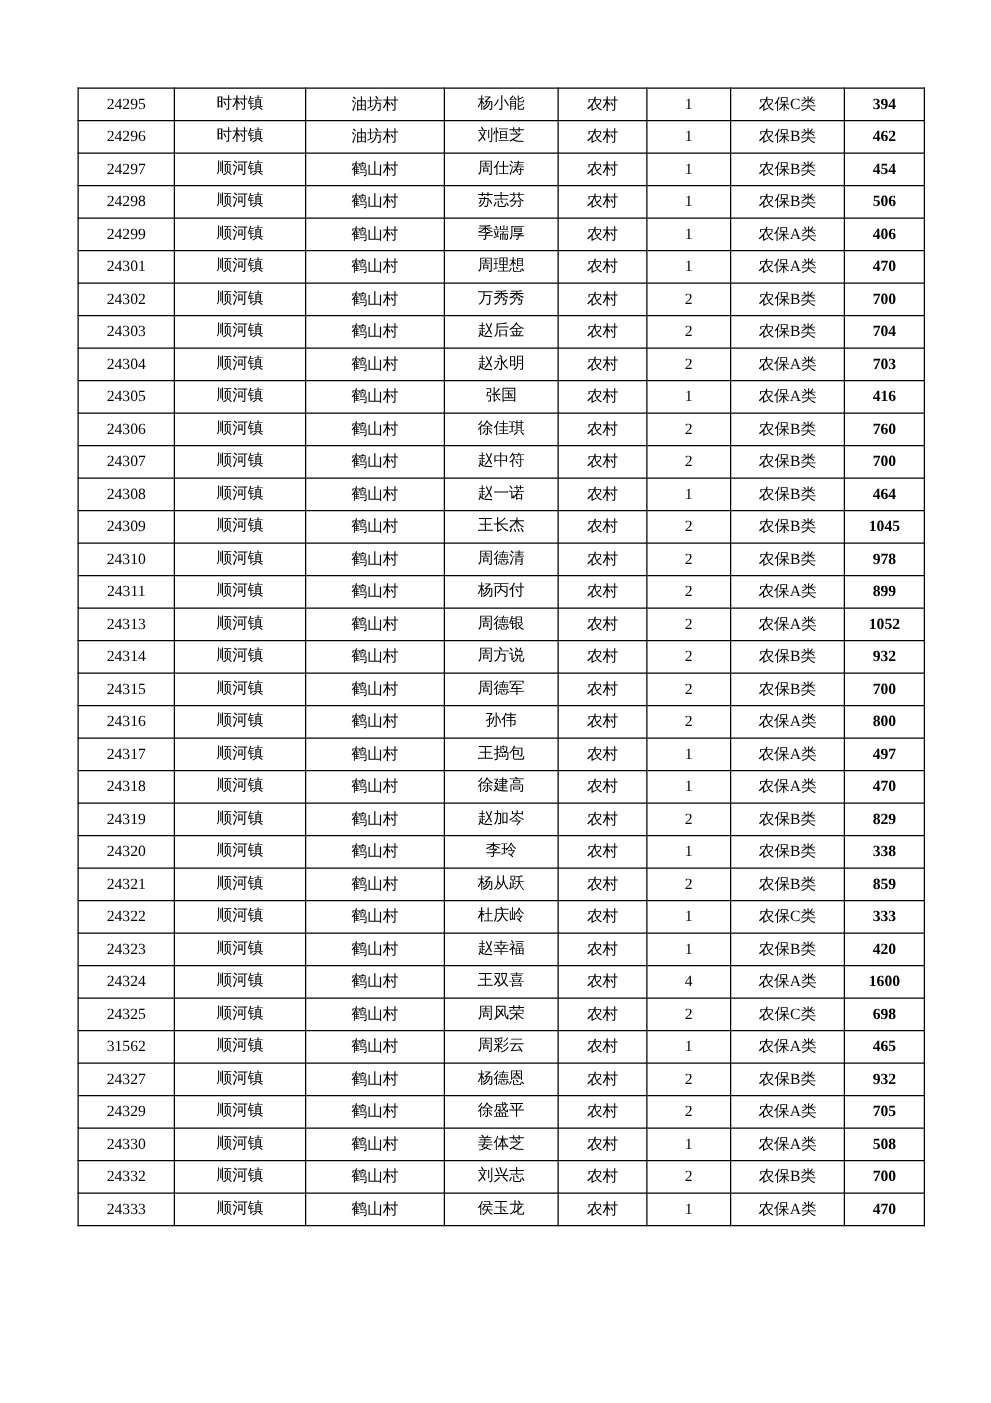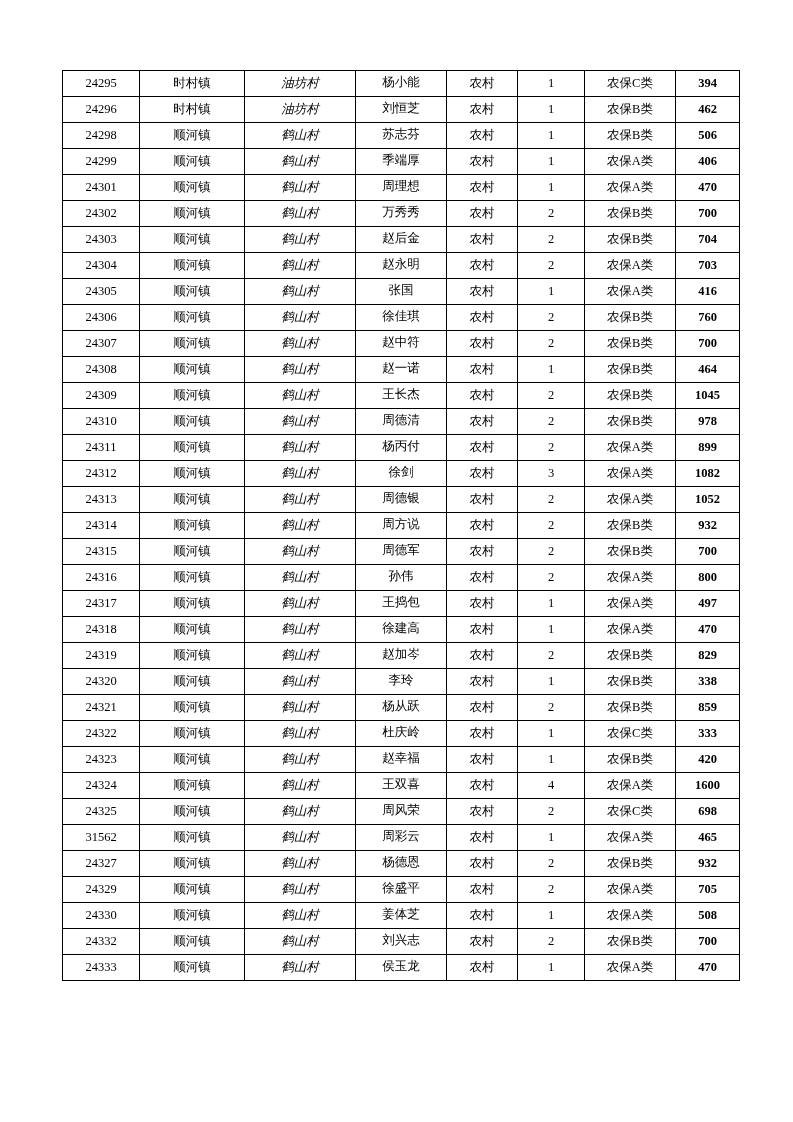--- a/index.html
+++ b/index.html
@@ -31,22 +31,22 @@
     height: 25px;
     line-height: 25px;
     text-align: center;
     vertical-align: middle;
     font-size: 12.5px;
     padding: 0;
     overflow: hidden;
     white-space: nowrap;
   }
   td.c-id      { width: 76px; }
-  td.c-town    { width: 104px; }
-  td.c-village { width: 110px; font-style: italic; }
+  td.c-town    { width: 104px; font-family: Liberation Mono, monospace; }
+  td.c-village { width: 110px; }
   td.c-name    { width: 90px; font-family: Liberation Mono, monospace; }
   td.c-type    { width: 70px; }
   td.c-count   { width: 66px; }
   td.c-cat     { width: 90px; }
   td.c-amount  { width: 63px; font-weight: bold; }
 </style>
 </head>
 <body>
 
 <div class="page">
@@ -66,20 +66,30 @@
           <td class="c-id">24296</td>
           <td class="c-town">时村镇</td>
           <td class="c-village">油坊村</td>
           <td class="c-name">刘恒芝</td>
           <td class="c-type">农村</td>
           <td class="c-count">1</td>
           <td class="c-cat">农保B类</td>
           <td class="c-amount">462</td>
         </tr>
         <tr>
+          <td class="c-id">24297</td>
+          <td class="c-town">顺河镇</td>
+          <td class="c-village">鹤山村</td>
+          <td class="c-name">周仕涛</td>
+          <td class="c-type">农村</td>
+          <td class="c-count">1</td>
+          <td class="c-cat">农保B类</td>
+          <td class="c-amount">454</td>
+        </tr>
+        <tr>
           <td class="c-id">24298</td>
           <td class="c-town">顺河镇</td>
           <td class="c-village">鹤山村</td>
           <td class="c-name">苏志芬</td>
           <td class="c-type">农村</td>
           <td class="c-count">1</td>
           <td class="c-cat">农保B类</td>
           <td class="c-amount">506</td>
         </tr>
         <tr>
@@ -194,30 +204,20 @@
         </tr>
         <tr>
           <td class="c-id">24311</td>
           <td class="c-town">顺河镇</td>
           <td class="c-village">鹤山村</td>
           <td class="c-name">杨丙付</td>
           <td class="c-type">农村</td>
           <td class="c-count">2</td>
           <td class="c-cat">农保A类</td>
           <td class="c-amount">899</td>
-        </tr>
-        <tr>
-          <td class="c-id">24312</td>
-          <td class="c-town">顺河镇</td>
-          <td class="c-village">鹤山村</td>
-          <td class="c-name">徐剑</td>
-          <td class="c-type">农村</td>
-          <td class="c-count">3</td>
-          <td class="c-cat">农保A类</td>
-          <td class="c-amount">1082</td>
         </tr>
         <tr>
           <td class="c-id">24313</td>
           <td class="c-town">顺河镇</td>
           <td class="c-village">鹤山村</td>
           <td class="c-name">周德银</td>
           <td class="c-type">农村</td>
           <td class="c-count">2</td>
           <td class="c-cat">农保A类</td>
           <td class="c-amount">1052</td>

